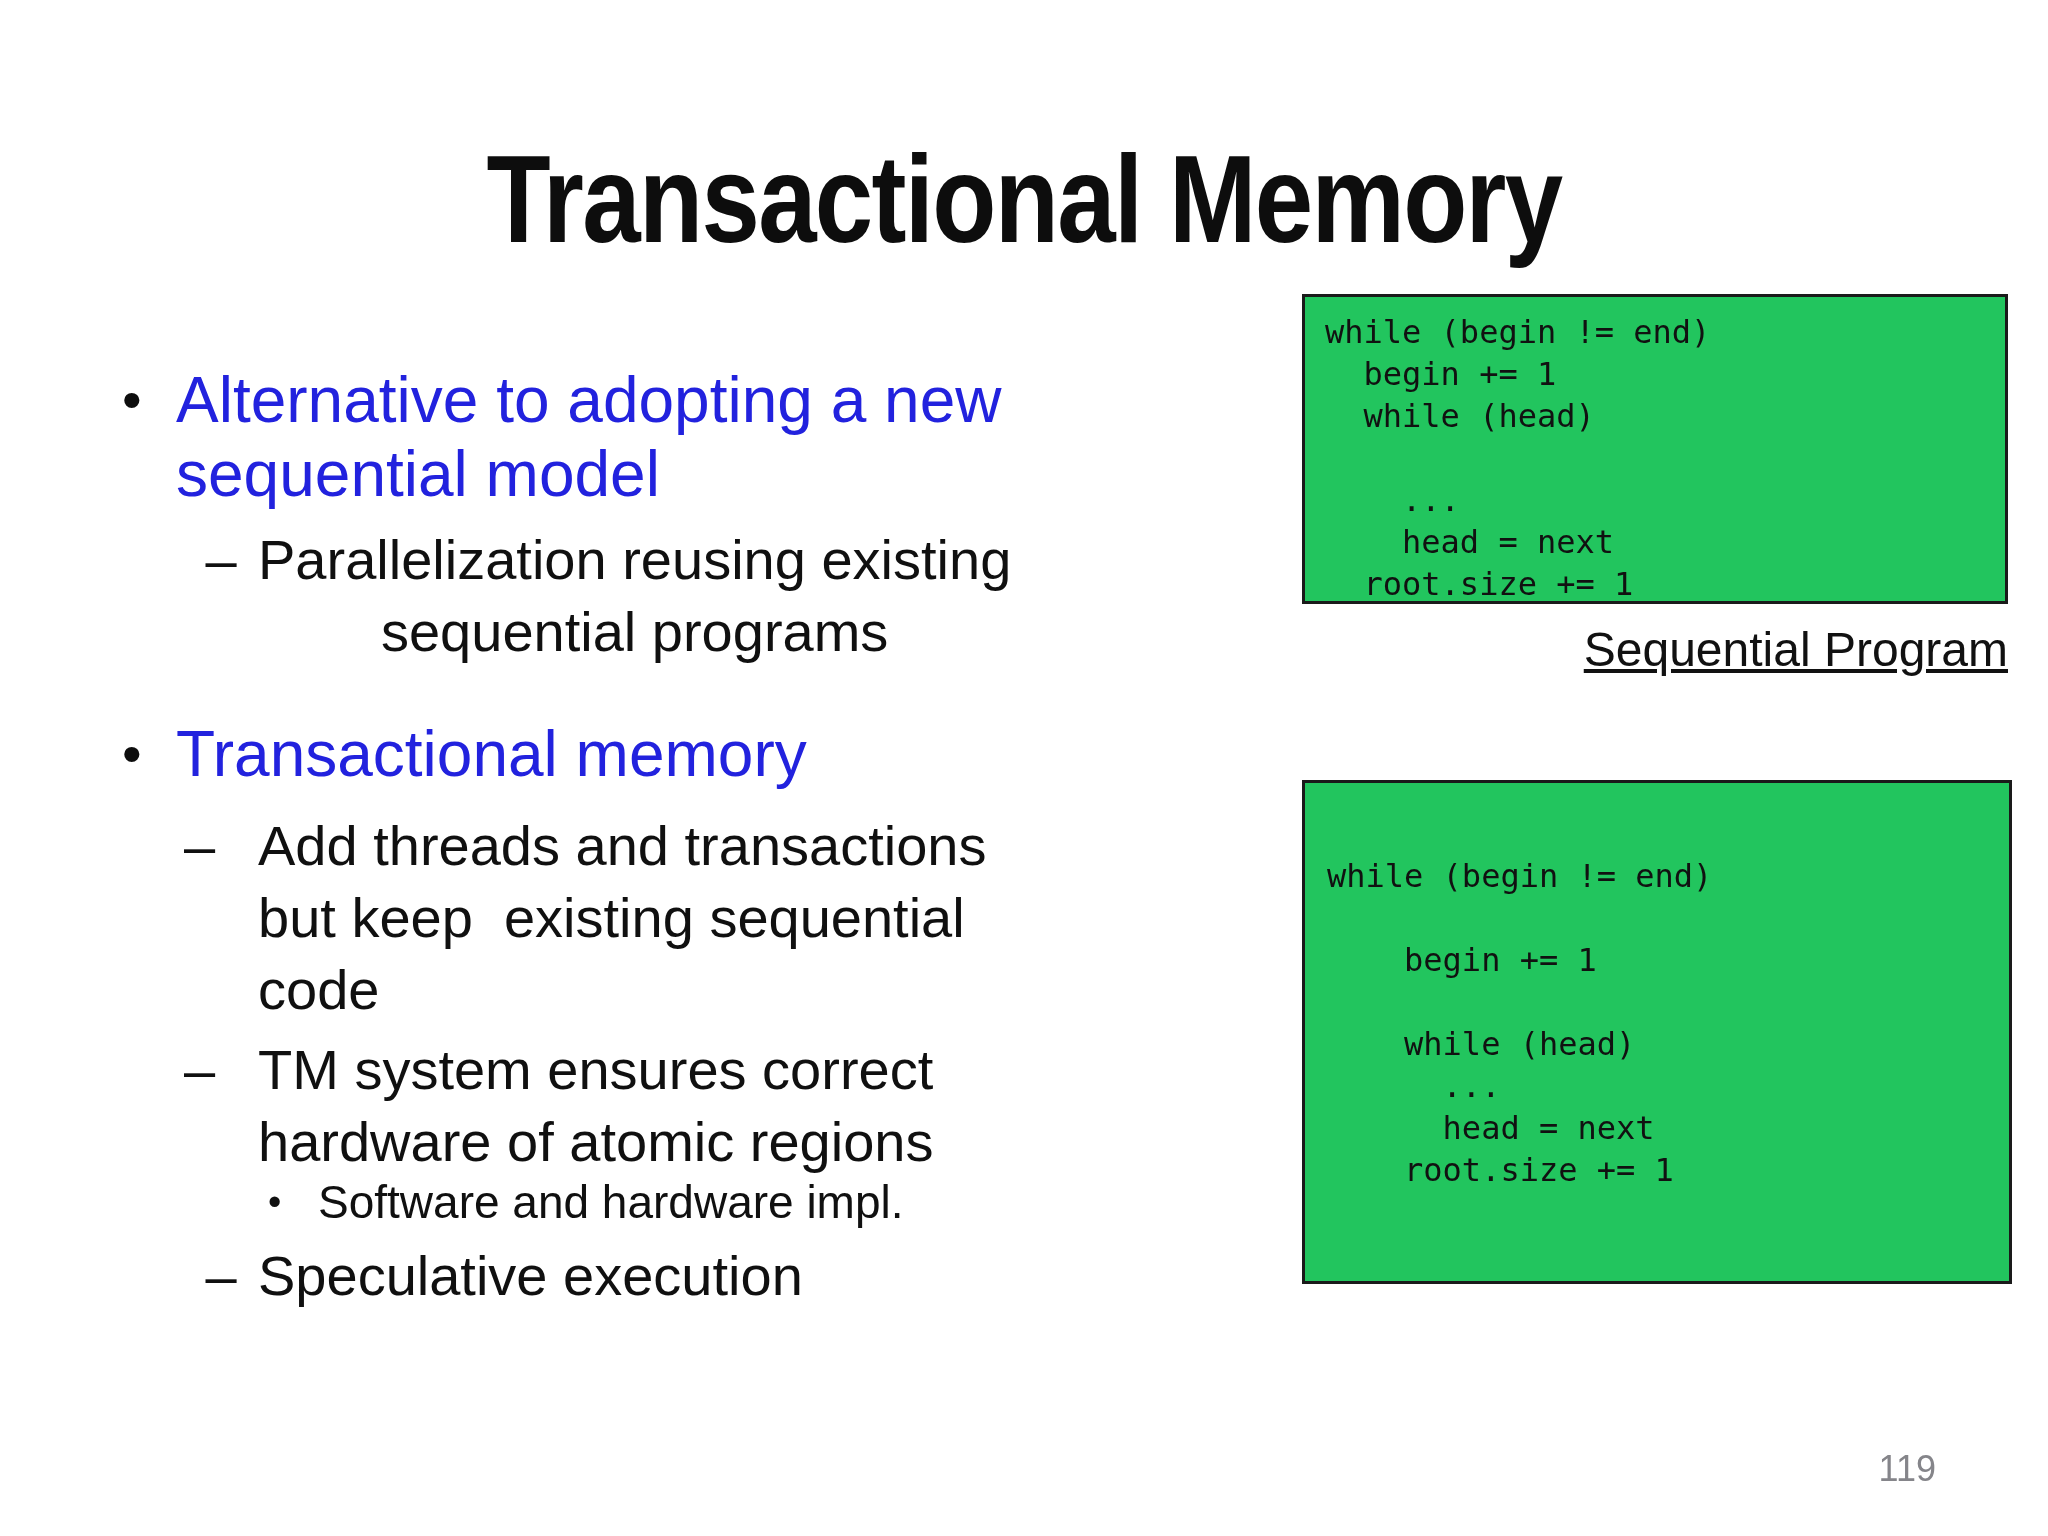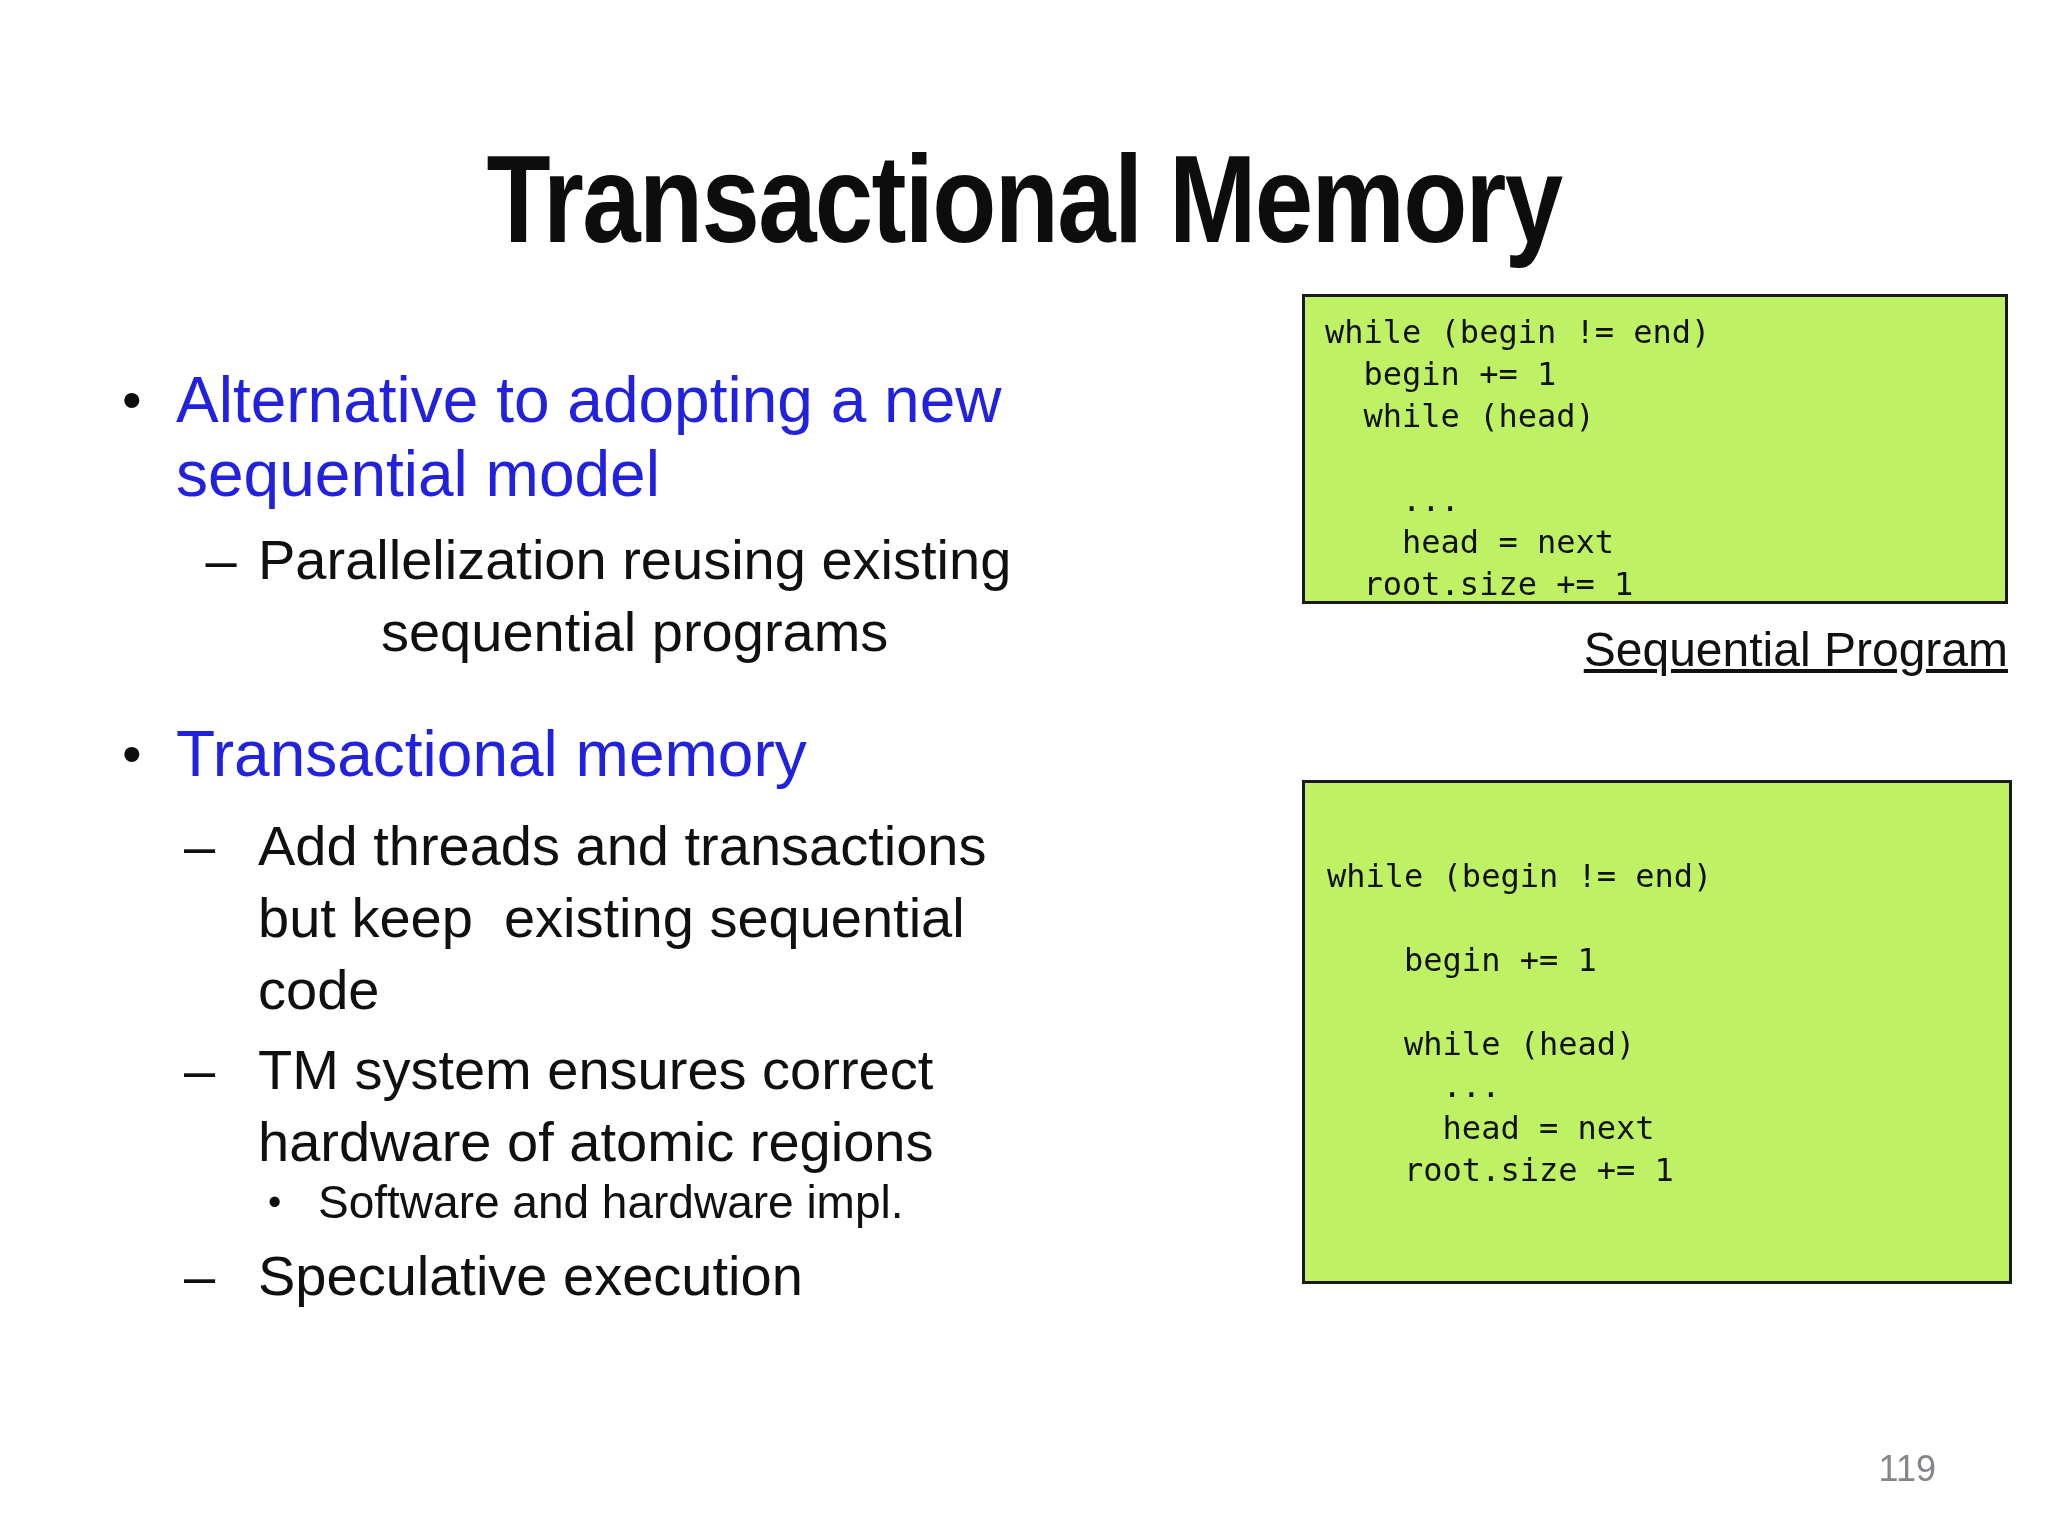--- a/index.html
+++ b/index.html
@@ -25,24 +25,24 @@
   .lv2 .mk { width:74px; }
   .lv3 { font-size:46px; line-height:60px; }
   .lv3 .mk { width:50px; font-size:38px; }
 
   #b0 { left:122px; top:363px; }
   #b1 { left:184px; top:524px;text-align:center; }
   #b2 { left:122px; top:717px; }
   #b3 { left:184px; top:810px; }
   #b4 { left:184px; top:1034px; }
   #b5 { left:268px; top:1172px; }
-  #b6 { left:184px; top:1240px; }
+  #b6 { left:184px; top:1240px;text-align:center; }
 
   
-  .panel { position:absolute; border:3px solid #1a1a1a; background:#bef264; box-sizing:border-box; }
+  .panel { position:absolute; border:3px solid #1a1a1a; background:#22c55e; box-sizing:border-box; }
   #p0 { left:1302px; top:294px; width:706px; height:310px; }
   #p1 { left:1302px; top:780px; width:710px; height:504px; }
   .code {
     font-family:"DejaVu Sans Mono", monospace; font-size:32px; line-height:42px;
     white-space:pre; color:#111111; margin:0;
   }
   #p0 .code { padding:14px 0 0 20px; }
   #p1 .code { padding:72px 0 0 22px; }
 
   .caption { position:absolute; text-align:right; font-size:48px; line-height:56px; color:#111111;text-decoration:underline; }

